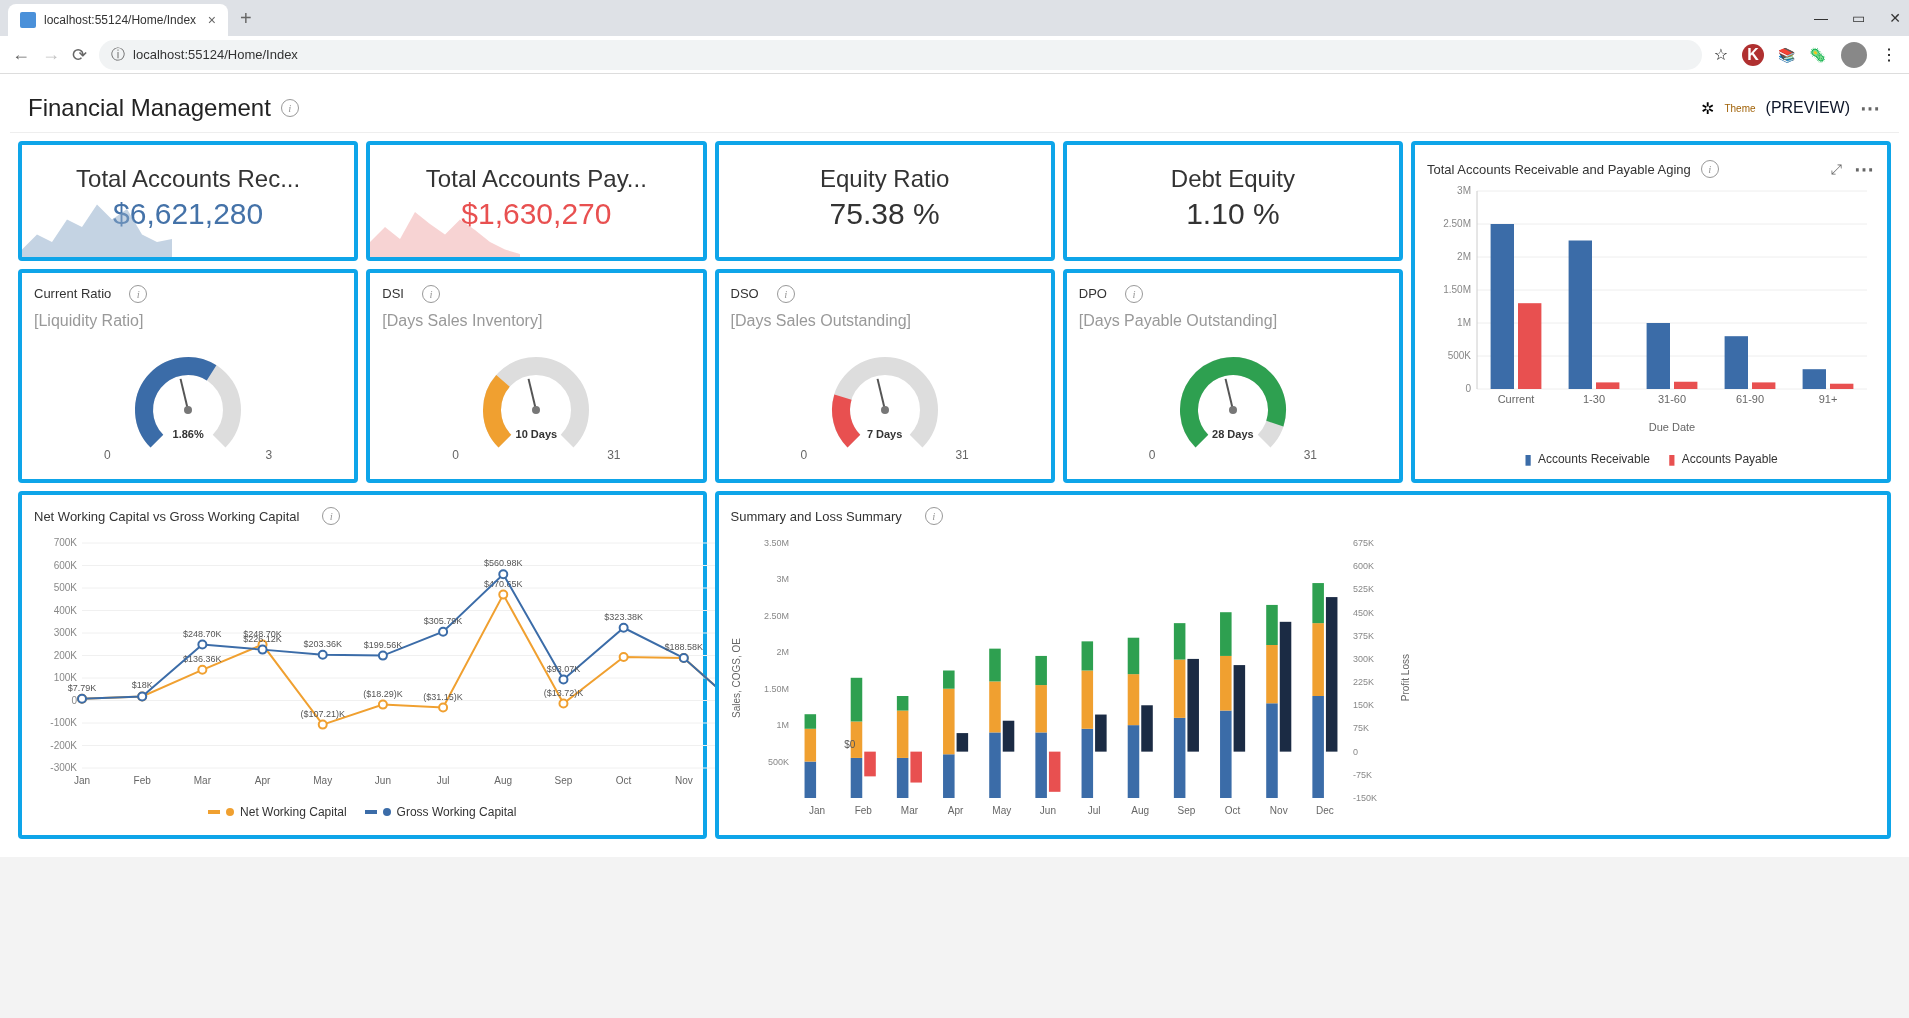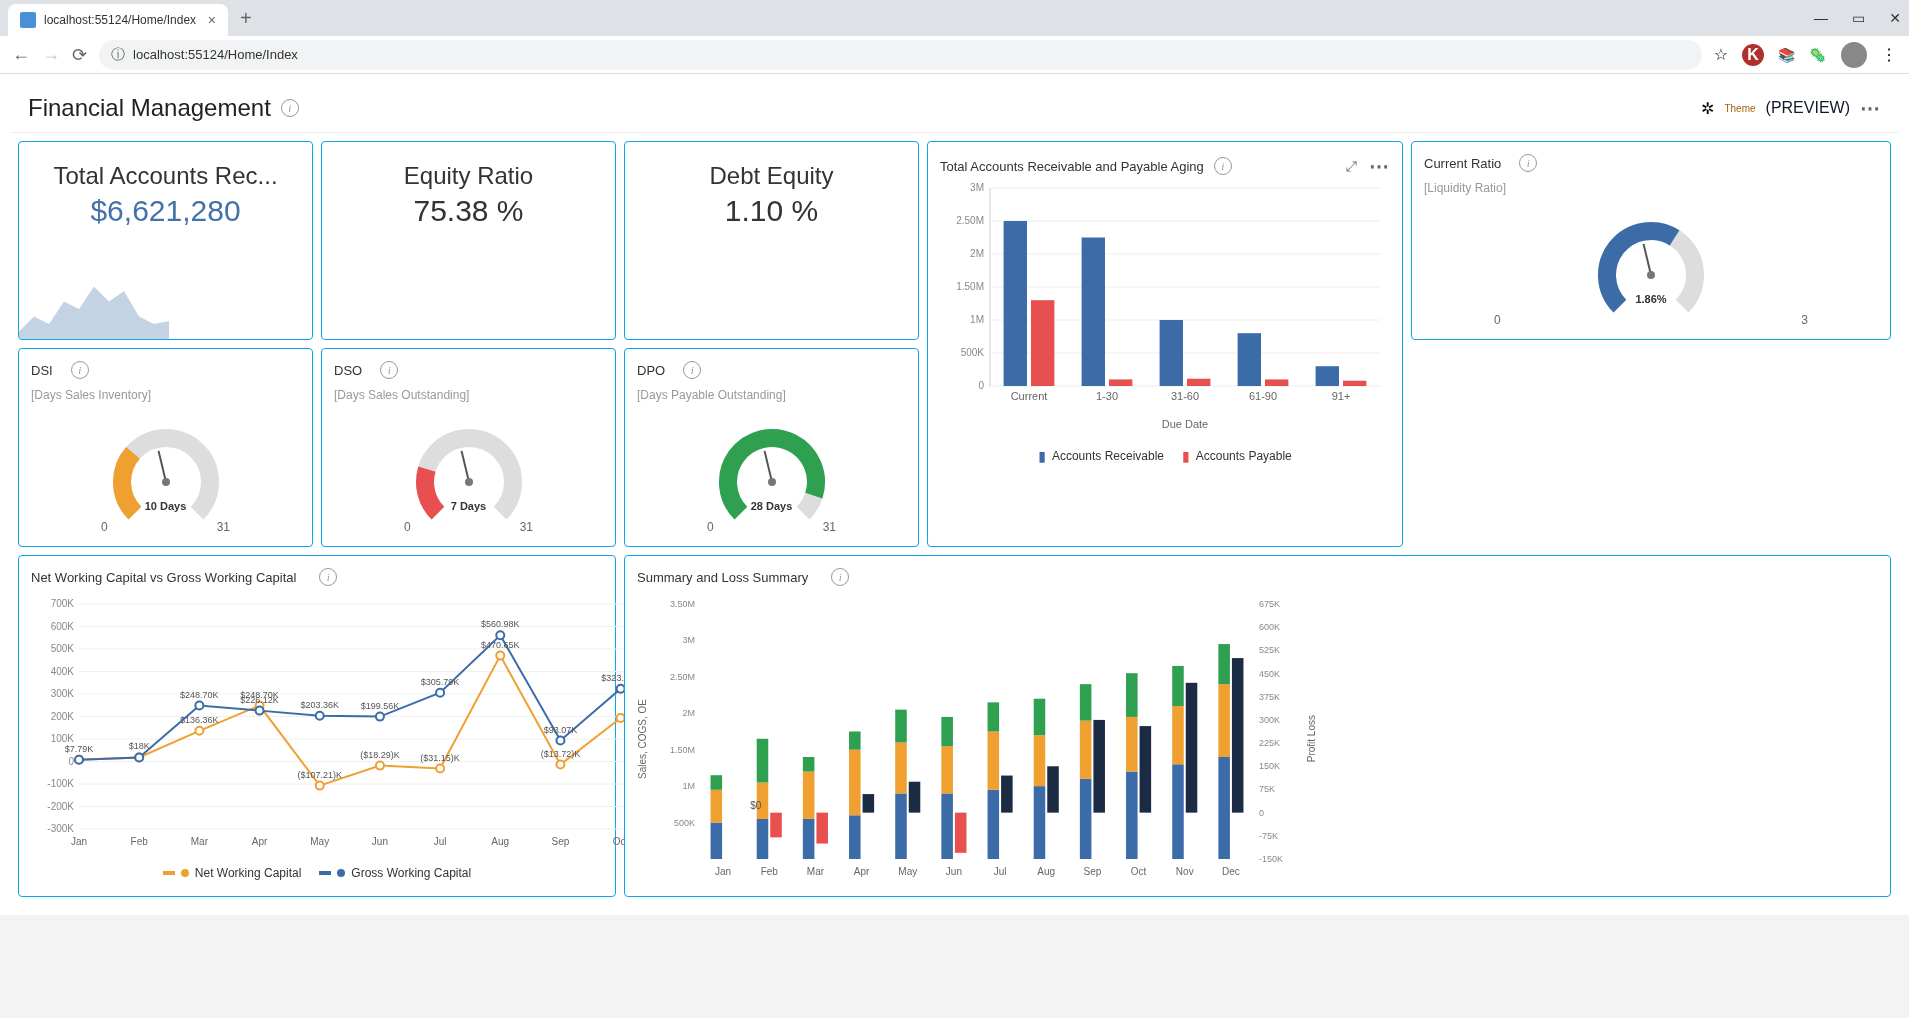--- a/index.html
+++ b/index.html
@@ -21,32 +21,32 @@
 .k-badge{width:22px;height:22px;border-radius:50%;background:#b03030;color:#fff;display:flex;align-items:center;justify-content:center;font-size:11px;font-weight:bold}
 .app{background:#fff;padding:10px}
 .hdr{display:flex;align-items:center;padding:10px 18px;border-bottom:1px solid #eee}
 .hdr h1{font-size:24px;font-weight:400;color:#222}
 .info-ic{width:18px;height:18px;border:1.5px solid #999;border-radius:50%;display:inline-flex;align-items:center;justify-content:center;font-size:11px;color:#999;margin-left:10px;cursor:pointer;font-family:Georgia,serif;font-style:italic}
 .hdr-r{margin-left:auto;display:flex;align-items:center;gap:10px}
 .theme-lbl{font-size:10px;color:#a16207}
 .preview{font-size:16px;color:#0f172a}
 .dots{font-size:20px;font-weight:bold;color:#666;cursor:pointer;letter-spacing:1px}
 .grid{display:grid;grid-template-columns:repeat(4,1fr) 480px;gap:8px;padding:8px}
-.card{background:#fff;border:1px solid #0ea5e9;border-radius:4px;padding:12px;position:relative}
+.card{background:#fff;border:4px solid #0ea5e9;border-radius:4px;padding:12px;position:relative}
 .kpi{text-align:center;padding:20px 10px;overflow:hidden}
 .kpi-title{font-size:24px;color:#333;white-space:nowrap;overflow:hidden;text-overflow:ellipsis}
 .kpi-val{font-size:30px;font-weight:500;margin-top:4px}
 .kpi-blue{color:#4472a8}
 .kpi-red{color:#e85050}
 .kpi-dark{color:#333}
 .spark{position:absolute;bottom:0;left:0;right:0;height:60px;opacity:.5}
 .gauge-card{padding:12px}
 .g-head{display:flex;align-items:center;gap:8px;margin-bottom:2px}
 .g-title{font-size:13px;color:#333}
-.g-sub{font-size:12px;color:#999;margin-top:9px}
+.g-sub{font-size:16px;color:#999;margin-top:9px}
 .gauge-wrap{display:flex;justify-content:center;margin-top:20px}
 .gauge-scale{display:flex;justify-content:space-between;padding:0 70px;font-size:12px;color:#666;margin-top:8px}
 .gauge-lbl{text-align:center;font-size:11px;color:#333;font-weight:700;margin-top:-42px}
 .aging{grid-row:span 2}
 .aging-h{display:flex;align-items:center;gap:0}
 .aging-h-r{margin-left:auto;display:flex;gap:12px;align-items:center}
 .exp{font-size:14px;cursor:pointer;color:#666}
 .chart-panel{grid-column:span 2}
 .c-head{display:flex;align-items:center;gap:13px;margin-bottom:8px}
 .c-title{font-size:13px;color:#333}
@@ -107,20 +107,27 @@
   <div class="grid">
 
     <div class="card kpi">
       <svg class="spark" viewBox="0 0 100 40" preserveAspectRatio="none">
           <path d="M0,35 L10,25 L20,30 L30,15 L40,20 L50,5 L60,15 L70,8 L80,25 L90,30 L100,28 L100,40 L0,40 Z" fill="#8aa8c8"></path>
         </svg>
       <div class="kpi-title">Total Accounts Rec...</div>
       <div class="kpi-val kpi-blue">$6,621,280</div>
     </div>
 
+    <div class="card kpi">
+      <svg class="spark" viewBox="0 0 100 40" preserveAspectRatio="none">
+          <path d="M0,30 L10,20 L20,28 L30,10 L40,18 L50,25 L60,15 L70,22 L80,30 L90,35 L100,38 L100,40 L0,40 Z" fill="#f0a8a8"></path>
+        </svg>
+      <div class="kpi-title">Total Accounts Pay...</div>
+      <div class="kpi-val kpi-red">$1,630,270</div>
+    </div>
 
     <div class="card kpi">
       <div class="kpi-title">Equity Ratio</div>
       <div class="kpi-val kpi-dark">75.38 %</div>
     </div>
 
     <div class="card kpi">
       <div class="kpi-title">Debt Equity</div>
       <div class="kpi-val kpi-dark">1.10 %</div>
     </div>

